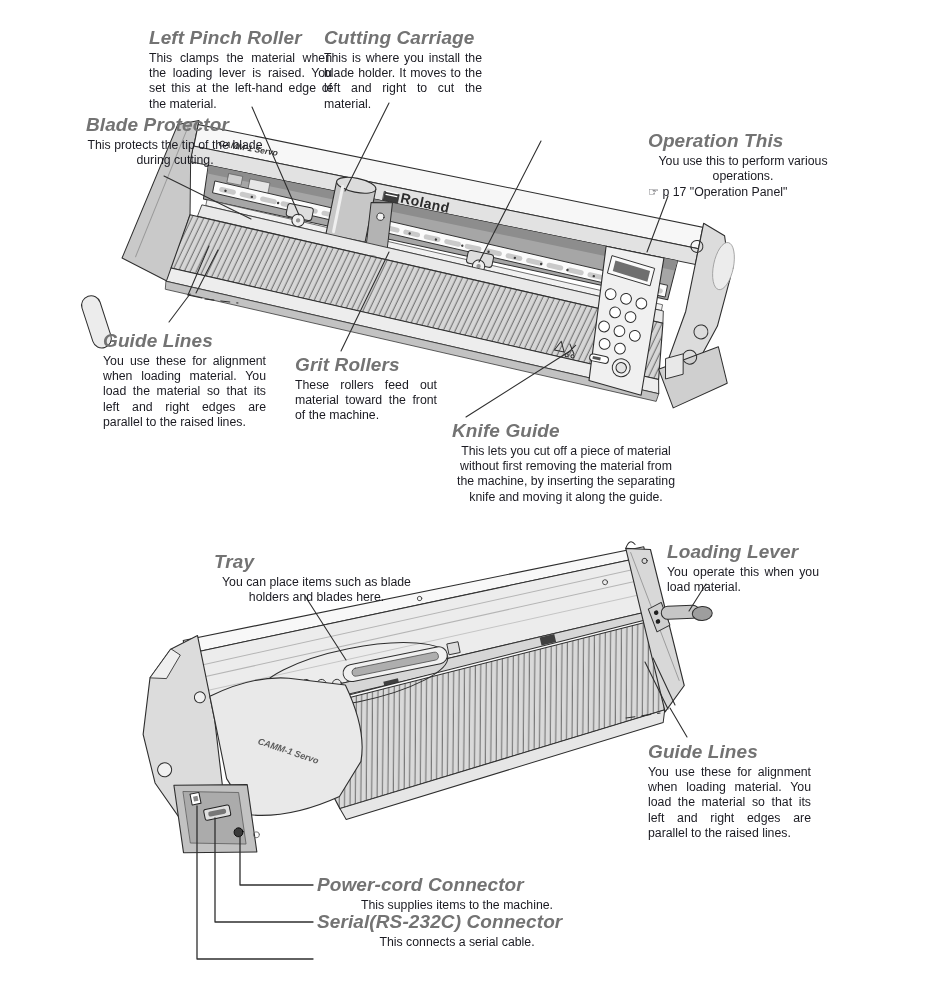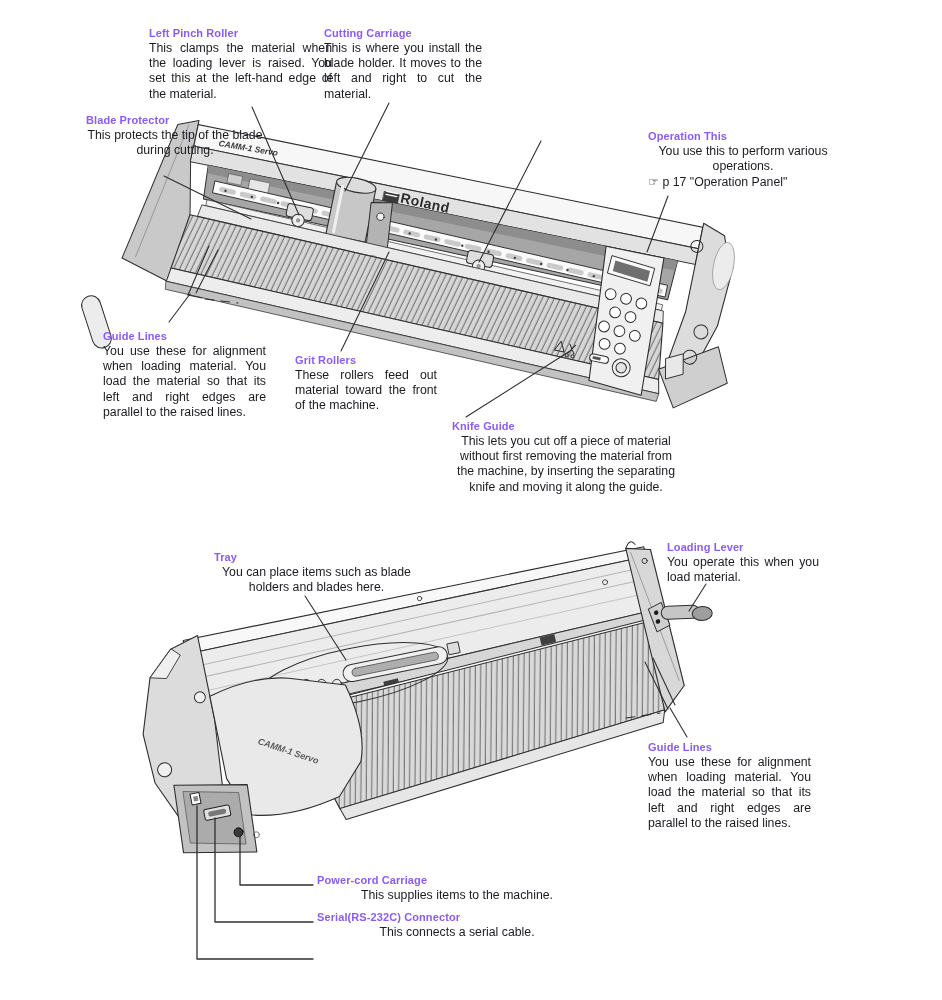--- a/index.html
+++ b/index.html
@@ -1,20 +1,20 @@
 <!DOCTYPE html>
 <html><head>
 <meta charset="utf-8">
 <style>
   html,body{margin:0;padding:0;background:#ffffff;}
   .page{position:relative;width:942px;height:1000px;background:#ffffff;overflow:hidden;
         font-family:"Liberation Sans",sans-serif;color:#18181c;}
   svg.art{position:absolute;left:0;top:0;}
   .label{position:absolute;}
-  .lt{font-size:11px;font-weight:700;color:#8b5cf6;margin-bottom:2px;letter-spacing:.1px;}
+  .lt{font-size:19px;font-weight:700;color:#737373;margin-bottom:2px;letter-spacing:.1px;font-style:italic;}
   .lb{font-size:12.3px;line-height:15.2px;text-align:justify;color:#1b1b22;}
   .lb.nj{text-align:center;}
   .lr{font-size:12.3px;line-height:15.2px;color:#1b1b22;margin-top:1px;}
   .m1-camm{font-size:8.5px;font-style:italic;font-weight:700;fill:#3a3a3a;}
   .m1-roland{font-size:14px;font-weight:700;fill:#2c2c2c;letter-spacing:.4px;}
   .m2-camm{font-size:9px;font-style:italic;font-weight:700;fill:#5c5c5c;}
 </style>
 </head>
 <body>
 
@@ -275,21 +275,21 @@
   <div class="lt">Loading Lever</div>
   <div class="lb">You operate this when you load material.</div>
 </div>
 
 <div class="label" style="left:648px;top:741px;width:163px">
   <div class="lt">Guide Lines</div>
   <div class="lb">You use these for alignment when loading material. You load the material so that its left and right edges are parallel to the raised lines.</div>
 </div>
 
 <div class="label" style="left:317px;top:874px;width:280px">
-  <div class="lt">Power-cord Carriage</div>
+  <div class="lt">Power-cord Connector</div>
   <div class="lb nj">This supplies items to the machine.</div>
 </div>
 
 <div class="label" style="left:317px;top:911px;width:280px">
   <div class="lt">Serial(RS-232C) Connector</div>
   <div class="lb nj">This connects a serial cable.</div>
 </div>
 
 
 </div>

